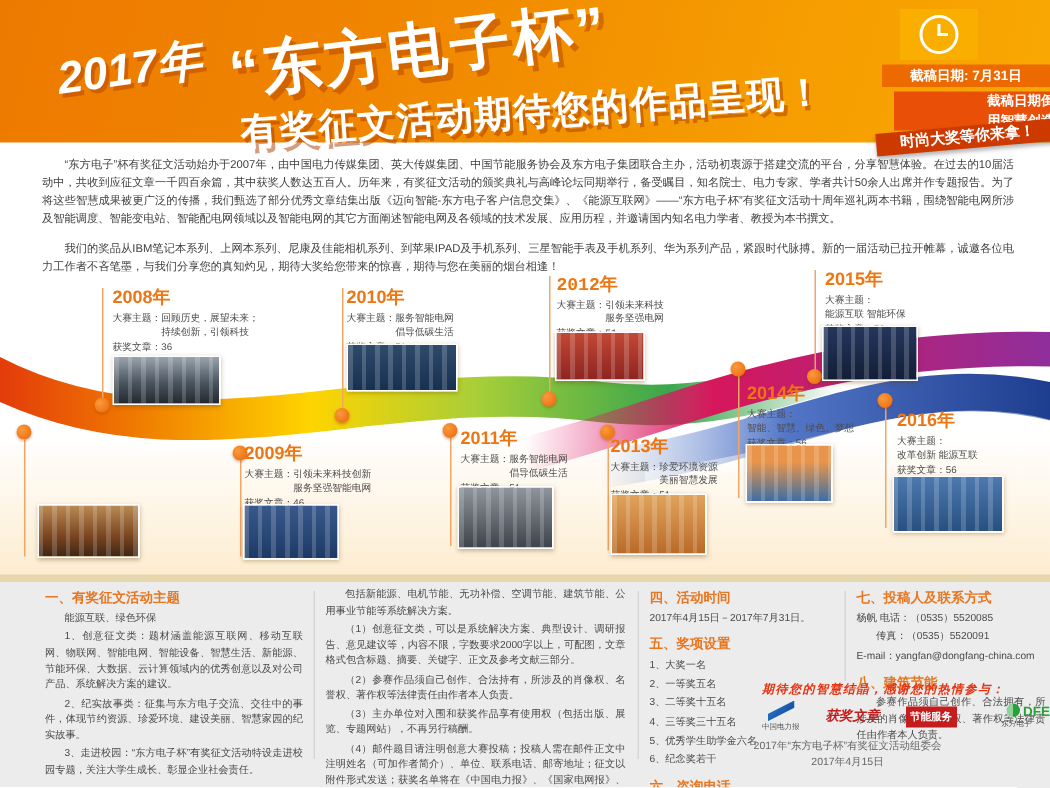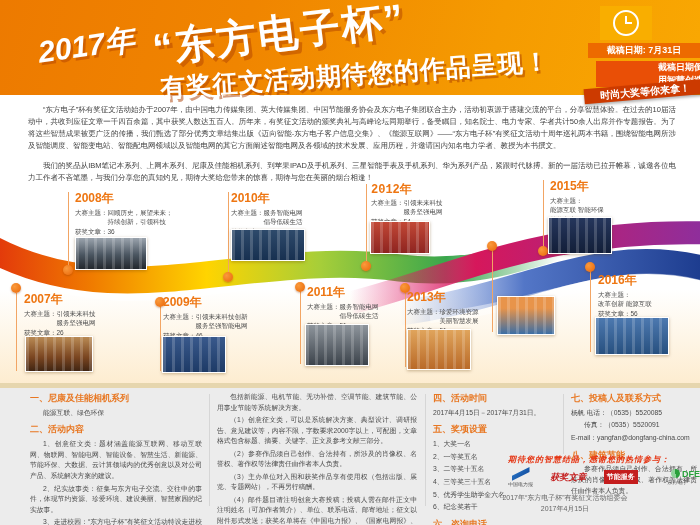--- a/index.html
+++ b/index.html
@@ -148,26 +148,20 @@
   <div class="tl-dot" style="left:63px;top:265px;"></div>
   <div class="tl-dot" style="left:155px;top:297px;"></div>
   <div class="tl-dot" style="left:223px;top:272px;"></div>
   <div class="tl-dot" style="left:295px;top:282px;"></div>
   <div class="tl-dot" style="left:361px;top:261px;"></div>
   <div class="tl-dot" style="left:400px;top:283px;"></div>
   <div class="tl-dot" style="left:487px;top:241px;"></div>
   <div class="tl-dot" style="left:538px;top:246px;"></div>
   <div class="tl-dot" style="left:585px;top:262px;"></div>
 
-  <div class="tl-item" style="left:24px;top:291px;">
-    <div class="tl-year">2007年</div>
-    <div class="tl-theme">大赛主题：引领未来科技
-　　　　　服务坚强电网</div>
-    <div class="tl-awards">获奖文章：26</div>
-  </div>
   <div class="tl-item" style="left:75px;top:190px;">
     <div class="tl-year">2008年</div>
     <div class="tl-theme">大赛主题：回顾历史，展望未来；
 　　　　　持续创新，引领科技</div>
     <div class="tl-awards">获奖文章：36</div>
   </div>
   <div class="tl-item" style="left:163px;top:294px;">
     <div class="tl-year">2009年</div>
     <div class="tl-theme">大赛主题：引领未来科技创新
 　　　　　服务坚强智能电网</div>
@@ -190,20 +184,26 @@
     <div class="tl-theme">大赛主题：引领未来科技
 　　　　　服务坚强电网</div>
     <div class="tl-awards">获奖文章：51</div>
   </div>
   <div class="tl-item" style="left:407px;top:289px;">
     <div class="tl-year">2013年</div>
     <div class="tl-theme">大赛主题：珍爱环境资源
 　　　　　美丽智慧发展</div>
     <div class="tl-awards">获奖文章：51</div>
   </div>
+  <div class="tl-item" style="left:498px;top:254px;">
+    <div class="tl-year">2014年</div>
+    <div class="tl-theme">大赛主题：
+智能、智慧、绿色、梦想</div>
+    <div class="tl-awards">获奖文章：56</div>
+  </div>
   <div class="tl-item" style="left:550px;top:178px;">
     <div class="tl-year">2015年</div>
     <div class="tl-theme">大赛主题：
 能源互联 智能环保</div>
     <div class="tl-awards">获奖文章：56</div>
   </div>
   <div class="tl-item" style="left:598px;top:272px;">
     <div class="tl-year">2016年</div>
     <div class="tl-theme">大赛主题：
 改革创新 能源互联</div>
@@ -241,23 +241,22 @@
       <i></i>
     </div>
 
   <div class="tan-strip"></div>
   <div class="bottom">
     <div class="vdiv" style="left:209px;top:6px;height:112px;"></div>
     <div class="vdiv" style="left:425px;top:6px;height:112px;"></div>
     <div class="vdiv" style="left:563px;top:6px;height:60px;"></div>
 
     <div class="col" style="left:30px;width:172px;">
-      <h3>一、尼康及佳能相机系列</h3>
+      <h3>一、有奖征文活动主题</h3>
       <p class="sub-line">能源互联、绿色环保</p>
-      <h3 class="gap">二、活动内容</h3>
       <p class="ind">1、创意征文类：题材涵盖能源互联网、移动互联网、物联网、智能电网、智能设备、智慧生活、新能源、节能环保、大数据、云计算领域内的优秀创意以及对公司产品、系统解决方案的建议。</p>
       <p class="ind">2、纪实故事类：征集与东方电子交流、交往中的事件，体现节约资源、珍爱环境、建设美丽、智慧家园的纪实故事。</p>
       <p class="ind">3、走进校园：“东方电子杯”有奖征文活动特设走进校园专题，关注大学生成长、彰显企业社会责任。</p>
     </div>
 
     <div class="col" style="left:217px;width:200px;">
       <p class="ind">包括新能源、电机节能、无功补偿、空调节能、建筑节能、公用事业节能等系统解决方案。</p>
       <p class="ind">（1）创意征文类，可以是系统解决方案、典型设计、调研报告、意见建议等，内容不限，字数要求2000字以上，可配图，文章格式包含标题、摘要、关键字、正文及参考文献三部分。</p>
       <p class="ind">（2）参赛作品须自己创作、合法持有，所涉及的肖像权、名誉权、著作权等法律责任由作者本人负责。</p>
       <p class="ind">（3）主办单位对入围和获奖作品享有使用权（包括出版、展览、专题网站），不再另行稿酬。</p>

